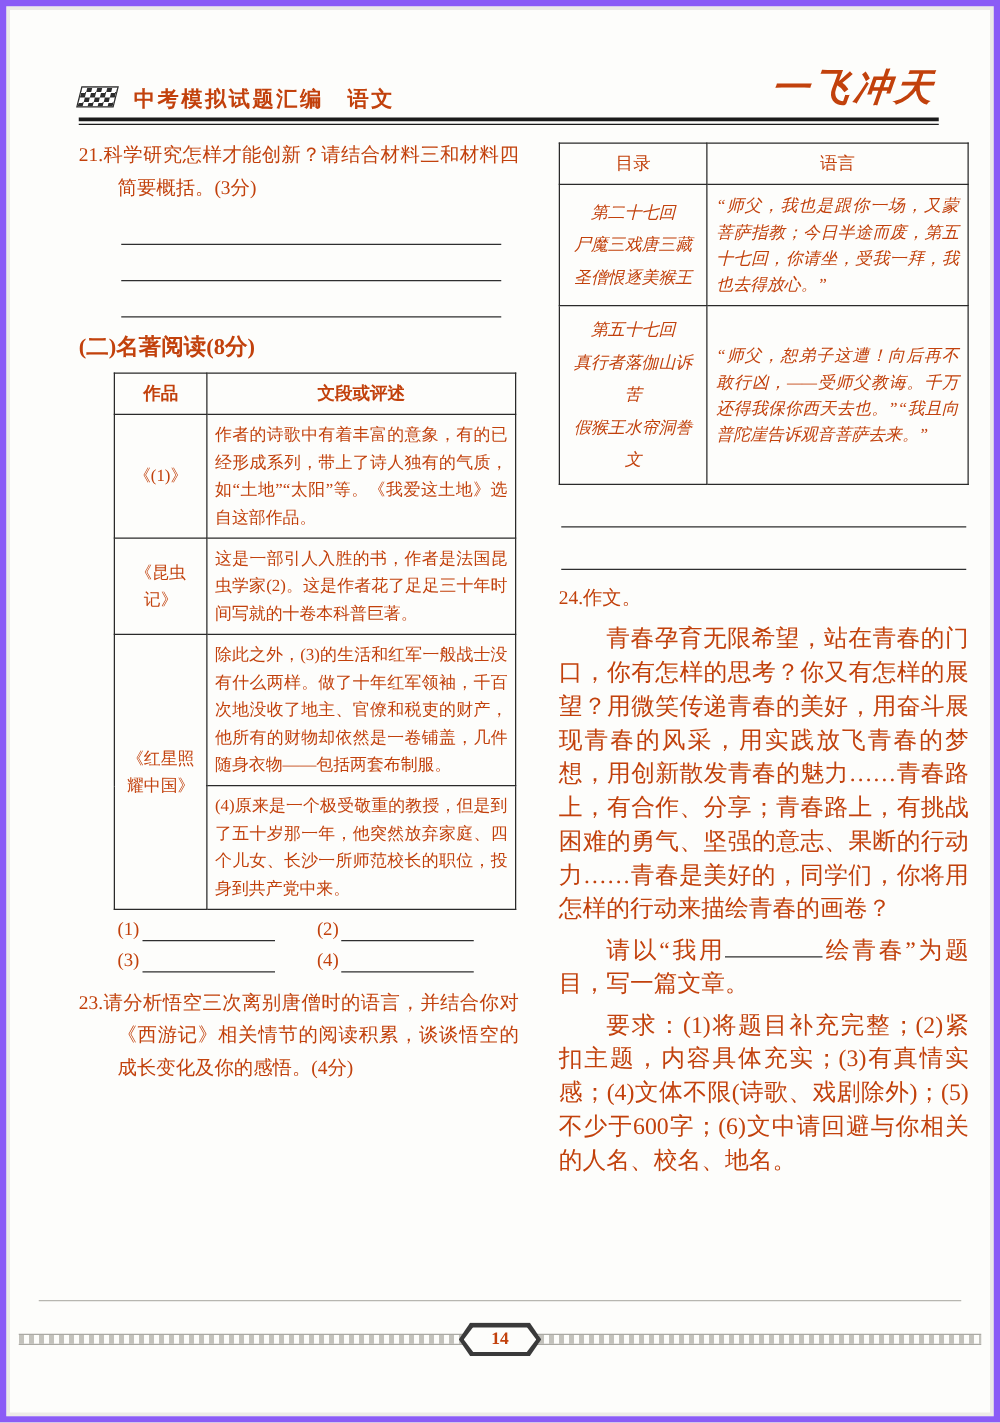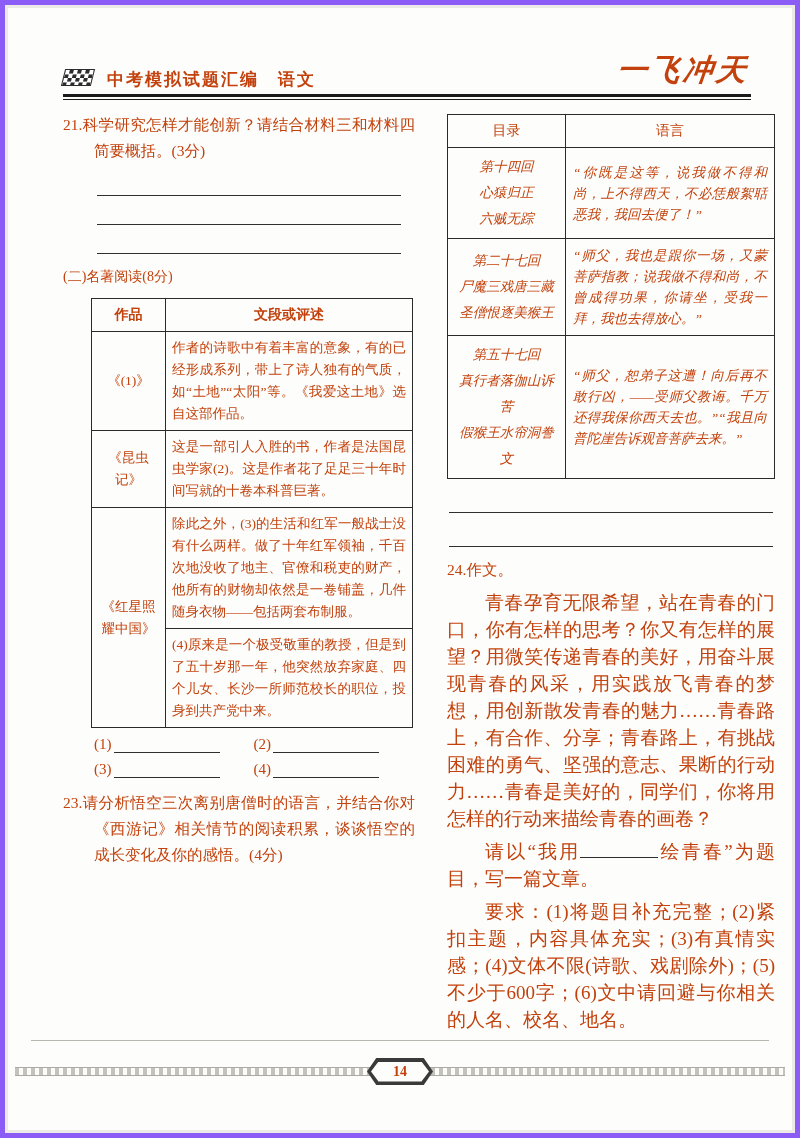--- a/index.html
+++ b/index.html
@@ -19,21 +19,21 @@
   }
   .header-title { font-family:"Liberation Sans","DejaVu Sans",sans-serif; font-weight:bold; font-size:17px; letter-spacing:2px; margin-left:14px; }
   .logo { margin-left:auto; font-size:30px; font-weight:bold; font-style:italic; letter-spacing:3px; transform:skewX(-6deg); white-space:nowrap; }
   .rule { margin:3px 44px 0 58px; height:6px; border-top:3px solid #1b1b1b; border-bottom:1px solid #1b1b1b; }
   
   .content { display:flex; gap:32px; padding:12px 44px 0 58px; }
   .col-left { width:352px; flex:none; }
   .col-right { width:328px; flex:none; }
   .q { font-size:15.5px; line-height:26px; text-align:justify; }
   .hang { padding-left:31px; text-indent:-31px; }
-  .section { font-weight:normal; font-size:14px; line-height:26px; margin:8px 0 4px; }
+  .section { font-weight:bold; font-size:18px; line-height:26px; margin:8px 0 4px; }
   .blanks { margin:6px 0 10px; }
   .blank-line { border-bottom:1.2px solid #2f2f2f; height:26px; margin:0 14px 3px 34px; }
   .blank-line.full { margin:0 2px 6px 2px; height:28px; }
   
   .card-table { border-collapse:collapse; margin:8px 0 6px 28px; width:322px; font-size:13.5px; table-layout:fixed; }
   .card-table th,.card-table td { border:1px solid #2a2a2a; padding:5px 6px; vertical-align:middle; }
   .card-table th { text-align:center; font-size:14px; padding:7px 4px; }
   .card-table td.work { text-align:center; line-height:22px; }
   .card-table td.desc { text-align:justify; line-height:22px; }
   
@@ -161,30 +161,24 @@
         <colgroup>
             <col class="col-cat">
             <col>
           </colgroup>
         <tbody>
             <tr>
           <th>目录</th>
           <th>语言</th>
         </tr>
         <tr>
-          <td class="cat">第十四回
-心猿归正
-六贼无踪</td>
-          <td class="speech">“你既是这等，说我做不得和尚，上不得西天，不必恁般絮聒恶我，我回去便了！”</td>
-        </tr>
-        <tr>
           <td class="cat">第二十七回
 尸魔三戏唐三藏
 圣僧恨逐美猴王</td>
-          <td class="speech">“师父，我也是跟你一场，又蒙菩萨指教；说我做不得和尚，不曾成得功果，你请坐，受我一拜，我也去得放心。”</td>
+          <td class="speech">“师父，我也是跟你一场，又蒙菩萨指教；今日半途而废，第五十七回，你请坐，受我一拜，我也去得放心。”</td>
         </tr>
         <tr>
           <td class="cat">第五十七回
 真行者落伽山诉苦
 假猴王水帘洞誊文</td>
           <td class="speech">“师父，恕弟子这遭！向后再不敢行凶，——受师父教诲。千万还得我保你西天去也。”“我且向普陀崖告诉观音菩萨去来。”</td>
         </tr>
       </tbody>
         </table>
 

